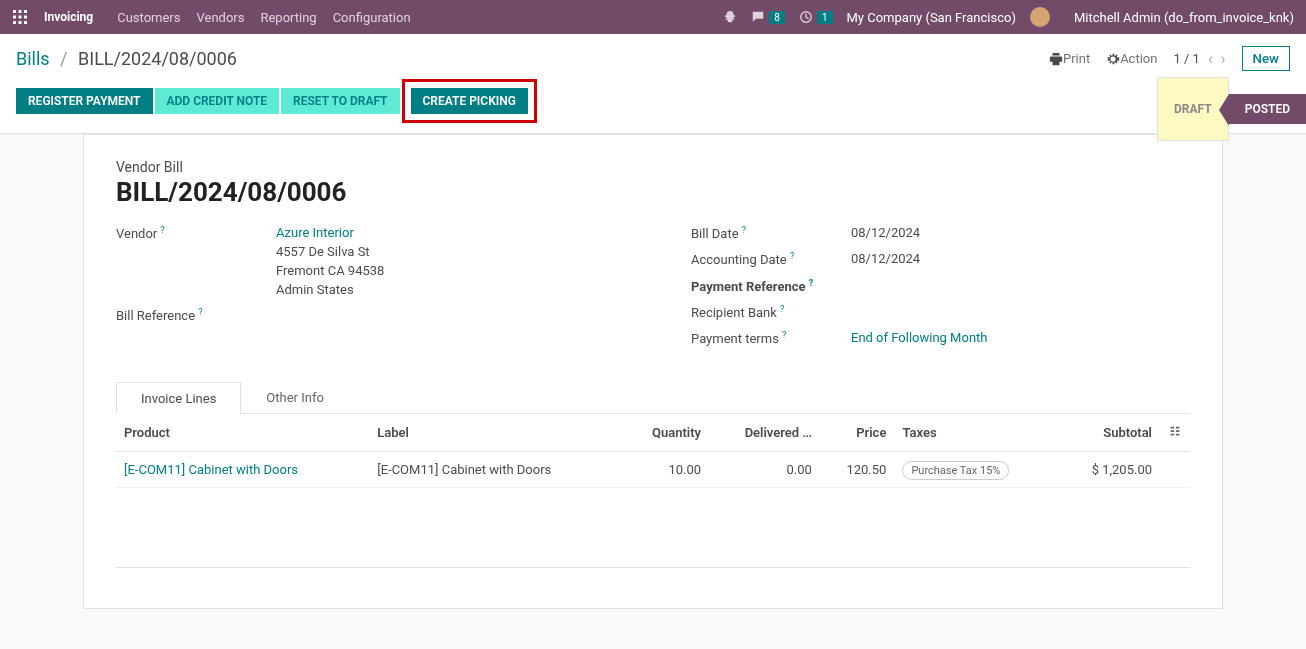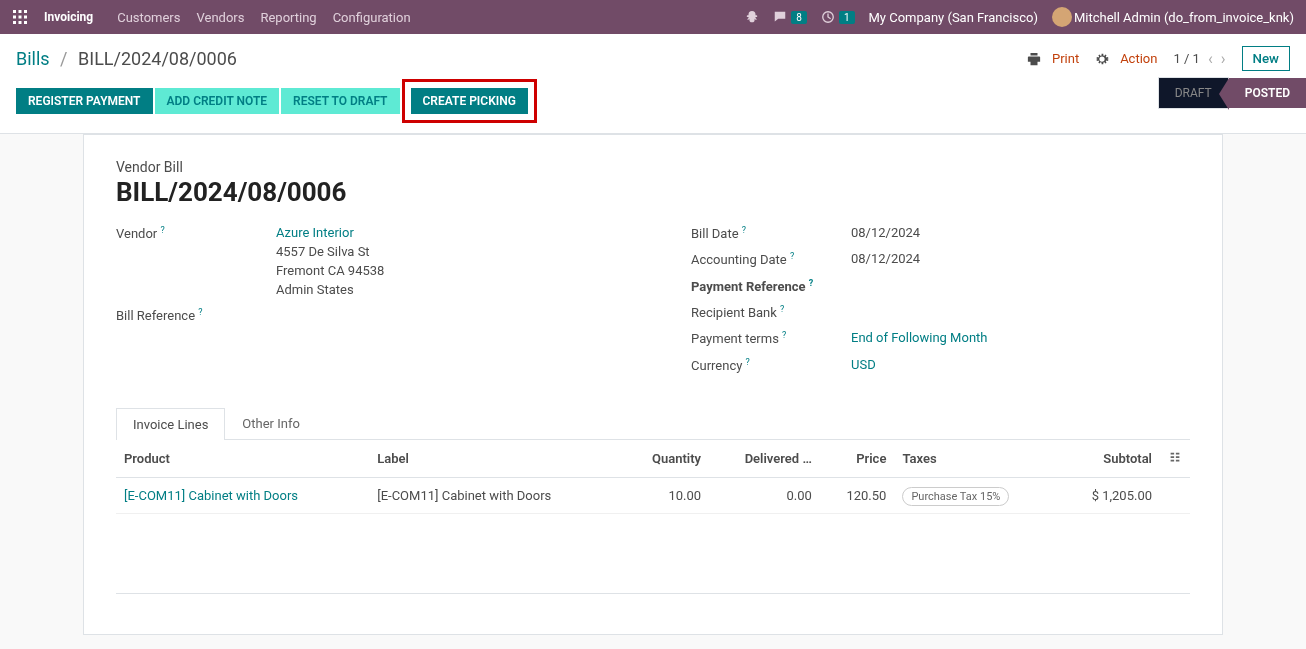--- a/index.html
+++ b/index.html
@@ -16,51 +16,51 @@
 .topnav .icon-item { display: flex; align-items: center; gap: 2px; cursor: pointer; }
 .topnav .avatar { width: 20px; height: 20px; border-radius: 50%; background: #d4a574; display: inline-block; }
 
 
 .control-panel { background: #fff; border-bottom: 1px solid #dee2e6; }
 .cp-top { display: flex; align-items: center; justify-content: space-between; padding: 12px 16px 8px; }
 .breadcrumb { font-size: 18px; color: #4c4c4c; }
 .breadcrumb .bc-link { color: #017E84; cursor: pointer; }
 .breadcrumb .bc-sep { color: #999; margin: 0 6px; }
 .cp-right { display: flex; align-items: center; gap: 16px; font-size: 13px; }
-.cp-btn { display: flex; align-items: center; gap: 11px; cursor: pointer; color: #c2410c; justify-content: flex-end; }
+.cp-btn { display: flex; align-items: center; gap: 0; cursor: pointer; color: #737373; justify-content: flex-end; }
 .pager { display: flex; align-items: center; gap: 8px; color: #4c4c4c; }
 .pager-arrow { color: #aaa; cursor: pointer; font-size: 16px; }
 .new-btn { border: 1px solid #017E84; color: #017E84; background: #fff; padding: 4px 10px; font-weight: 500; cursor: pointer; border-radius: 0; }
 
 .button-bar { display: flex; align-items: center; padding: 0 16px 10px; gap: 2px; position: relative; }
 .btn-primary { background: #017E84; color: #fff; border: none; padding: 6px 12px; font-size: 12px; font-weight: 600; cursor: pointer; }
 .btn-secondary { background: #5eead4; color: #017E84; border: none; padding: 6px 12px; font-size: 12px; font-weight: 600; cursor: pointer; }
 .highlight-box { border: 3px solid #CE0000; padding: 6px; display: inline-block; }
 .status-bar { position: absolute; right: 0; top: -2px; display: flex; align-items: center; }
-.status-draft { background: #0f172a; color: #888; padding: 8px 16px; font-size: 12px; font-weight: 400; border: 1px solid #dee2e6; }
+.status-draft { background: #fef9c3; color: #888; padding: 24px 16px; font-size: 12px; font-weight: 700; border: 1px solid #dee2e6; }
 .status-posted { background: #714B67; color: #fff; padding: 8px 16px; font-size: 12px; font-weight: 600; position: relative; }
 .status-posted::before { content: ''; position: absolute; left: -10px; top: 0; border-top: 16px solid transparent; border-bottom: 16px solid transparent; border-right: 10px solid #714B67; }
 
 
 .form-sheet { max-width: 1140px; margin: 0 auto; background: #fff; border: 1px solid #dee2e6; padding: 24px 32px 40px; }
 .sheet-subtitle { font-size: 14px; color: #4c4c4c; margin-bottom: 2px; }
 .sheet-title { font-size: 26px; font-weight: 700; color: #222; margin-bottom: 18px; }
 .form-cols { display: flex; gap: 76px; }
 .form-col { flex: 1; }
 .form-row { display: flex; margin-bottom: 10px; font-size: 13px; }
 .form-label { width: 160px; color: #4c4c4c; position: relative; }
 .form-label .help { color: #017E84; font-size: 9px; vertical-align: super; cursor: help; }
 .form-label.bold { font-weight: 700; }
 .form-value { flex: 1; }
 .form-value .link { color: #017E84; cursor: pointer; }
 .addr-line { display: block; margin-top: 4px; }
 
 
 .tabs { margin-top: 24px; border-bottom: 1px solid #dee2e6; display: flex; }
-.tab { padding: 8px 16px; border: 1px solid transparent; border-bottom: none; cursor: pointer; font-size: 13px; color: #666; text-align: right; }
+.tab { padding: 8px 24px; border: 1px solid transparent; border-bottom: none; cursor: pointer; font-size: 13px; color: #666; text-align: right; }
 .tab.active { border-color: #dee2e6; background: #fff; color: #4c4c4c; position: relative; top: 1px; }
 
 
 .line-table { width: 100%; border-collapse: collapse; margin-top: 0; }
 .line-table th { text-align: left; padding: 10px 8px; font-size: 13px; font-weight: 600; color: #4c4c4c; border-bottom: 1px solid #dee2e6; }
 .line-table th.num, .line-table td.num { text-align: right; }
 .line-table td { padding: 10px 8px; font-size: 13px; border-bottom: 1px solid #f0f0f0; }
 .line-table td .link { color: #017E84; cursor: pointer; }
 .tax-tag { border: 1px solid #ccc; border-radius: 10px; padding: 2px 8px; font-size: 11px; color: #666; }
 .settings-icon { cursor: pointer; color: #666; width: 14px; }
@@ -104,21 +104,21 @@
     <span class="icon-item">
       <svg width="14" height="14" viewBox="0 0 16 16" fill="none" stroke="#e0d0db" stroke-width="1.5">
           <circle cx="8" cy="8" r="6"></circle>
           <path d="M8 4v4l3 2"></path>
         </svg>
       <span class="badge">1</span>
     </span>
     <span style="color:#fff;">My Company (San Francisco)</span>
     <span class="icon-item">
       <span class="avatar"></span>
-      <span style="color:#fff; margin-left:0;">Mitchell Admin (do_from_invoice_knk)</span>
+      <span style="color:#fff; margin-left:22px;">Mitchell Admin (do_from_invoice_knk)</span>
     </span>
   </div>
 </div>
 
 <div class="control-panel">
   <div class="cp-top">
     <div class="breadcrumb">
       <span class="bc-link">Bills</span>
       <span class="bc-sep">/</span>
       <span>BILL/2024/08/0006</span>
@@ -192,24 +192,20 @@
         <div class="form-label bold"><span>Payment Reference</span> <span class="help">?</span></div>
         <div class="form-value"></div>
       </div>
       <div class="form-row">
         <div class="form-label"><span>Recipient Bank</span> <span class="help">?</span></div>
         <div class="form-value"></div>
       </div>
       <div class="form-row">
         <div class="form-label"><span>Payment terms</span> <span class="help">?</span></div>
         <div class="form-value"><span class="link">End of Following Month</span></div>
-      </div>
-      <div class="form-row">
-        <div class="form-label"><span>Currency</span> <span class="help">?</span></div>
-        <div class="form-value"><span class="link">USD</span></div>
       </div>
     </div>
   </div>
 
   <div class="tabs">
     <div class="tab active">Invoice Lines</div>
     <div class="tab">Other Info</div>
   </div>
 
   <table class="line-table">

